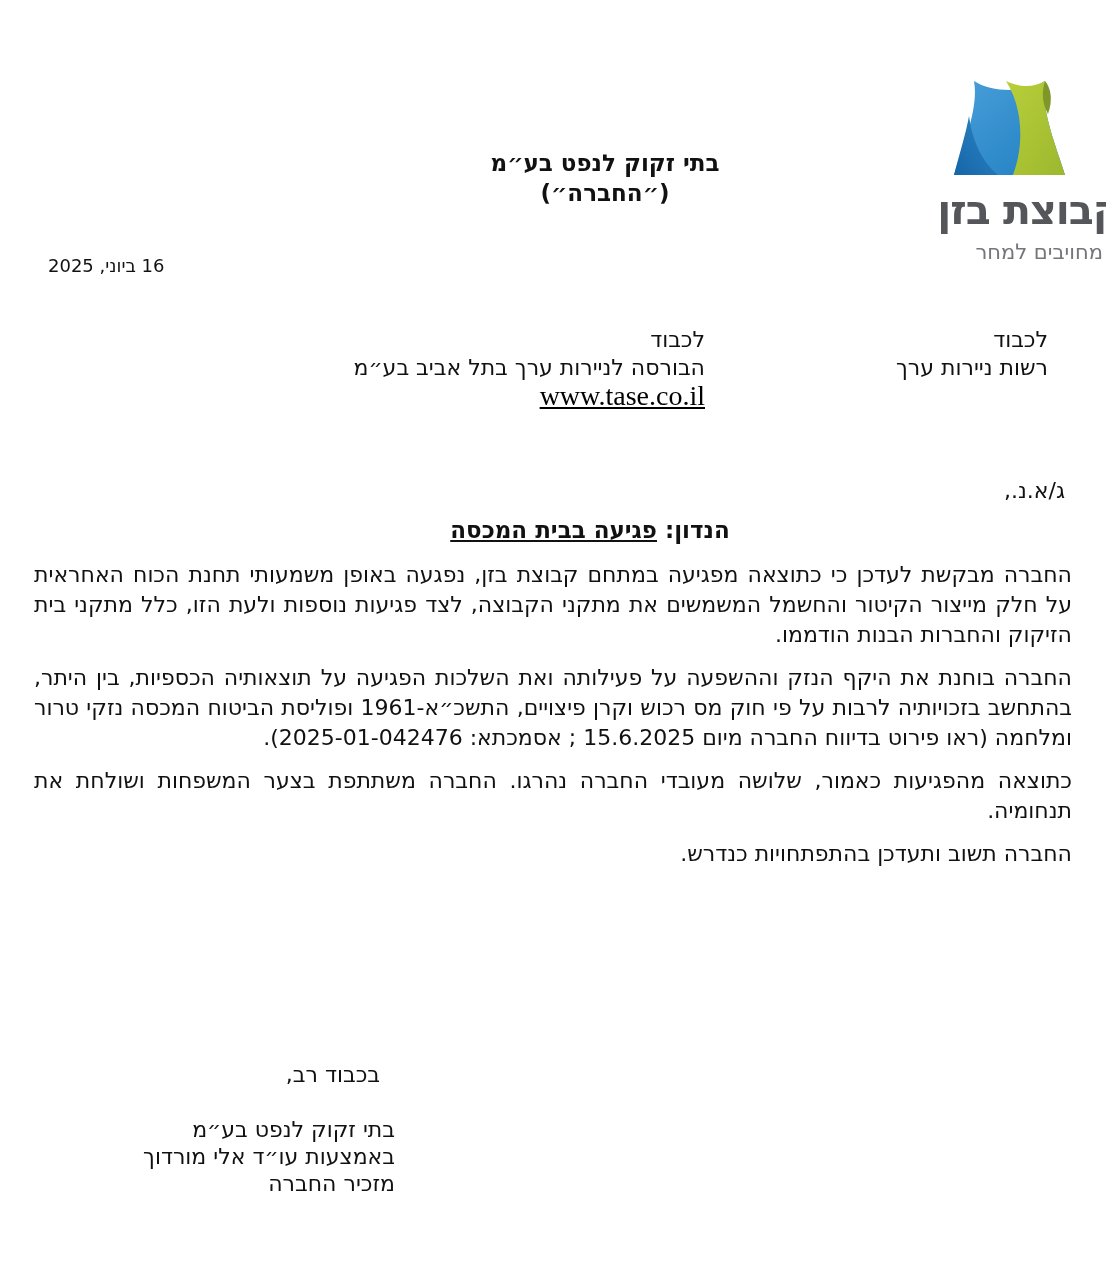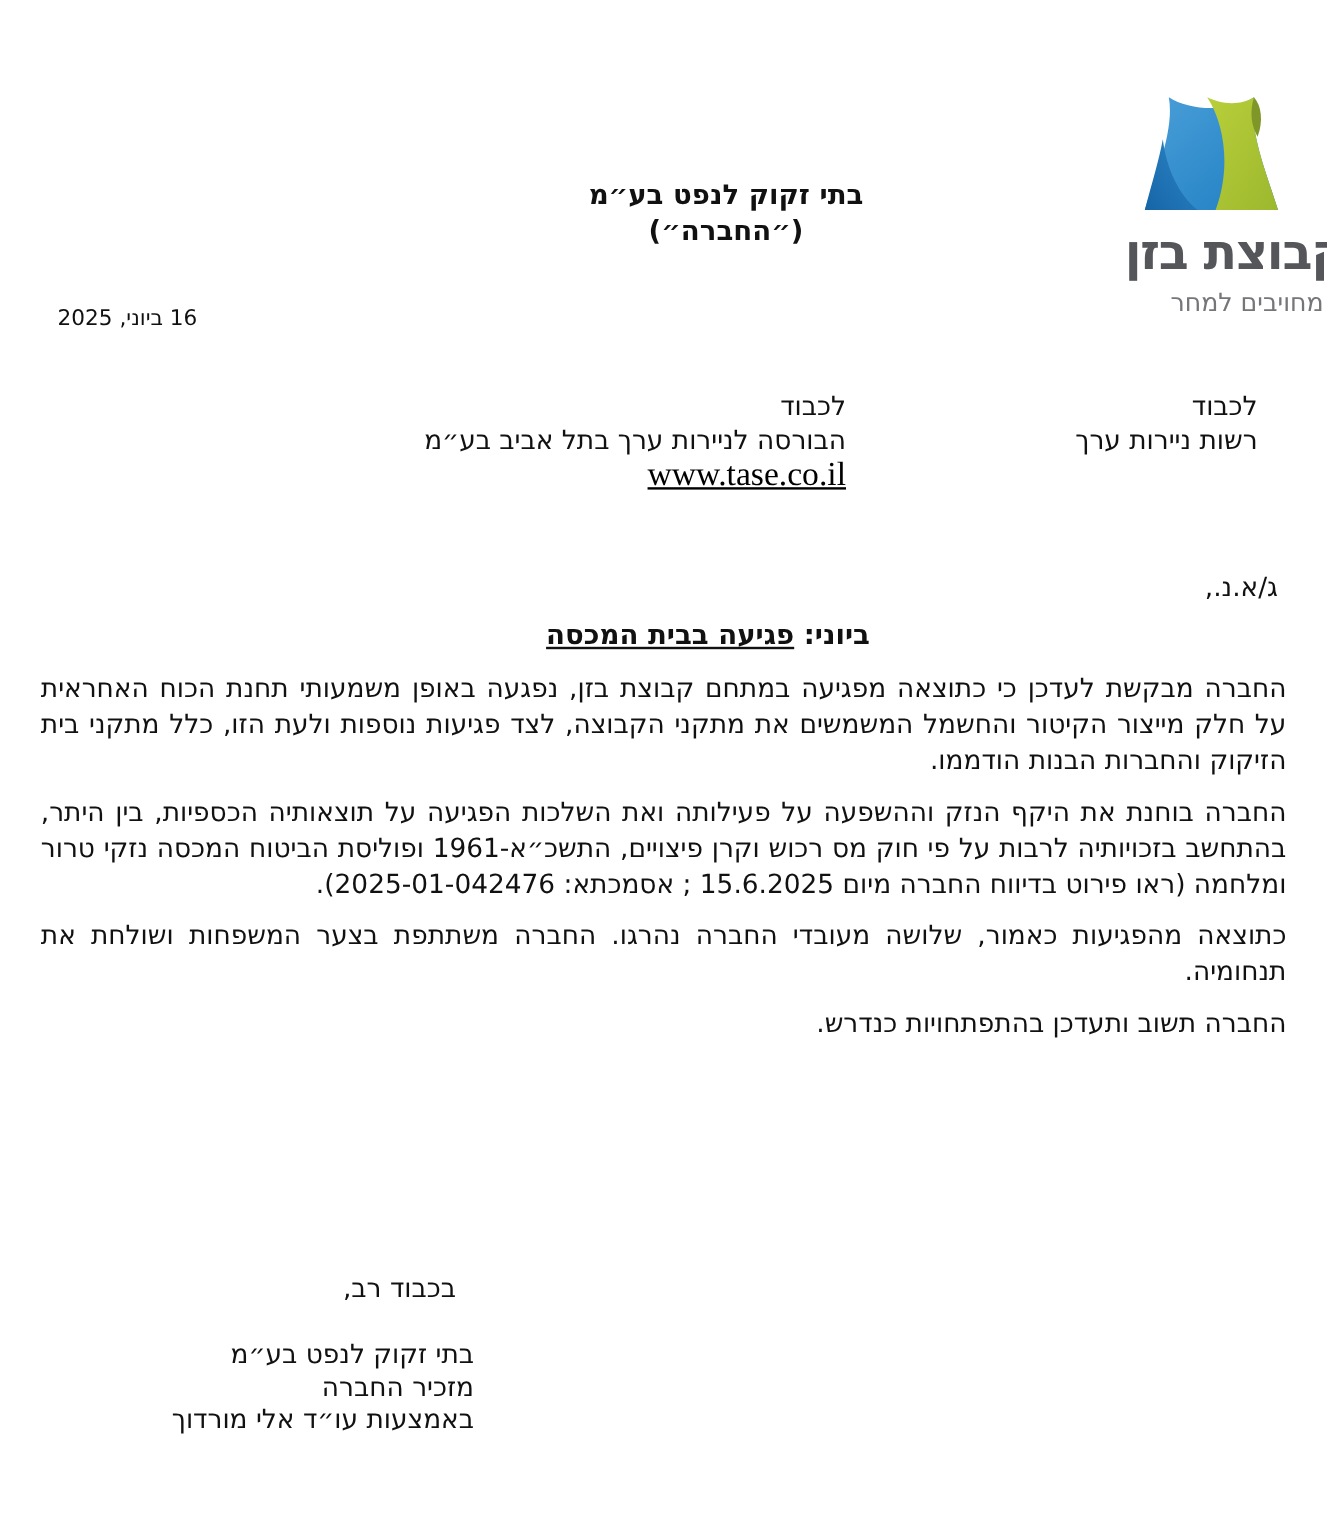--- a/index.html
+++ b/index.html
@@ -103,32 +103,32 @@
 
   <div class="abs recipient recipient-exchange">
     <div>לכבוד</div>
     <div>הבורסה לניירות ערך בתל אביב בע״מ</div>
     <div><span class="doc-link">www.tase.co.il</span></div>
   </div>
 
   <div class="abs greeting">ג/א.נ.,</div>
 
   <div class="abs subject">
-    <span>ביוני:</span>
+    <span>הנדון:</span>
     <span class="u">פגיעה בבית המכסה</span>
   </div>
 
   <div class="abs body-text">
     <p>החברה מבקשת לעדכן כי כתוצאה מפגיעה במתחם קבוצת בזן, נפגעה באופן משמעותי תחנת הכוח האחראית על חלק מייצור הקיטור והחשמל המשמשים את מתקני הקבוצה, לצד פגיעות נוספות ולעת הזו, כלל מתקני בית הזיקוק והחברות הבנות הודממו.</p>
     <p>החברה בוחנת את היקף הנזק וההשפעה על פעילותה ואת השלכות הפגיעה על תוצאותיה הכספיות, בין היתר, בהתחשב בזכויותיה לרבות על פי חוק מס רכוש וקרן פיצויים, התשכ״א-1961 ופוליסת הביטוח המכסה נזקי טרור ומלחמה (ראו פירוט בדיווח החברה מיום 15.6.2025 ; אסמכתא: 2025-01-042476).</p>
     <p>כתוצאה מהפגיעות כאמור, שלושה מעובדי החברה נהרגו. החברה משתתפת בצער המשפחות ושולחת את תנחומיה.</p>
     <p>החברה תשוב ותעדכן בהתפתחויות כנדרש.</p>
   </div>
 
   <div class="abs regards">בכבוד רב,</div>
 
   <div class="abs signature">
     <div>בתי זקוק לנפט בע״מ</div>
+    <div>באמצעות עו״ד אלי מורדוך</div>
     <div>מזכיר החברה</div>
-    <div>באמצעות עו״ד אלי מורדוך</div>
   </div>
 
 </div>
 
 </body></html>

